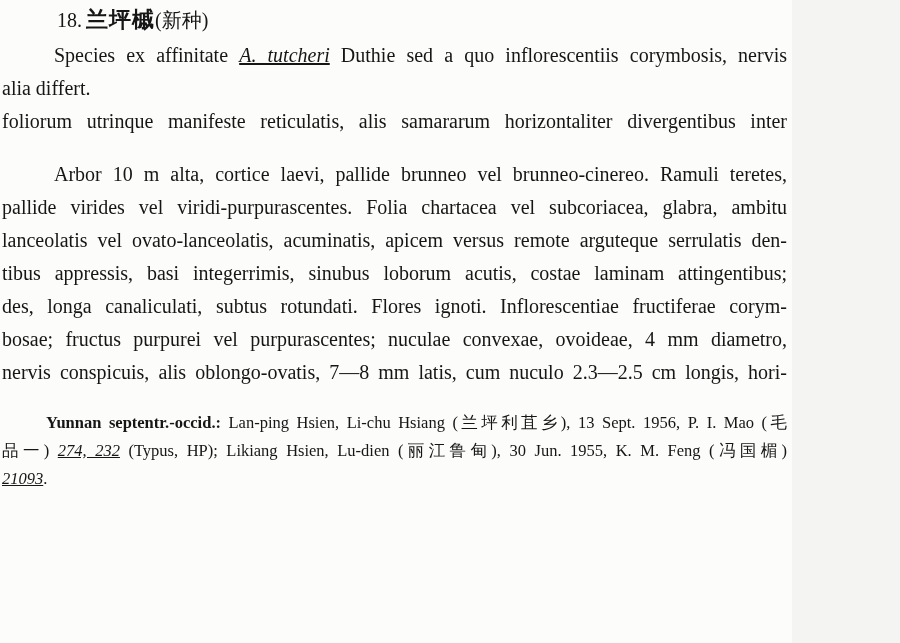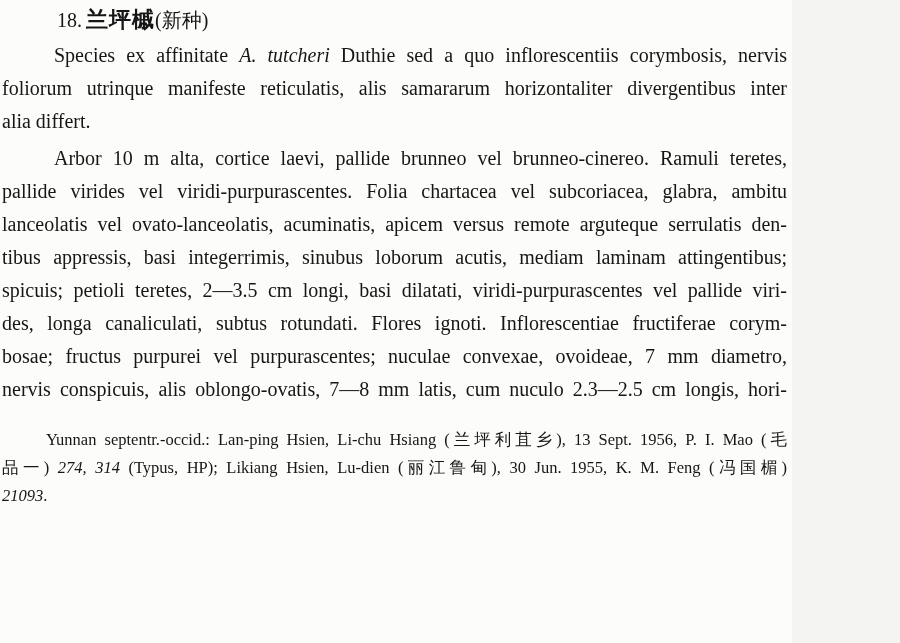--- a/index.html
+++ b/index.html
@@ -48,57 +48,56 @@
     margin-left: 47px;
     font-size: 20px;
   }
   .species-name {
     font-weight: bold;
     font-size: 21px;
     letter-spacing: 0.4px;
     margin-right: 7px;
   }
   .para-diagnosis { margin-top: 4px; }
-  .para-description { margin-top: 4px; }
+  .para-description { margin-top: 20px; }
   .indent { padding-left: 52px; }
-  .ital { font-style: italic; }
-  .bold { font-weight: normal; }
+  .ital { font-style: italic; text-decoration: underline; }
+  .bold { font-weight: bold; }
   .footer-para {
     margin-top: 20px;
   }
   .footer-para .line {
     font-size: 16.5px;
     line-height: 28px;
   }
   .footer-para .indent { padding-left: 44px; }
 </style>
 </head>
 <body>
 
 <div class="page">
 
   <div class="line heading-line"><span>18.</span><span class="cjk-title">兰坪槭</span><span class="cjk-note">(新种)</span></div>
 
 
   <div class="para-diagnosis">
     <div class="line j indent"><span>Species ex affinitate </span><span class="ital">A. tutcheri</span><span> Duthie sed a quo inflorescentiis corymbosis, nervis</span></div>
+    <div class="line">alia differt.</div>
     <div class="line j">foliorum utrinque manifeste reticulatis, alis samararum horizontaliter divergentibus inter</div>
-    <div class="line">alia differt.</div>
   </div>
 
   <div class="para-description">
     <div class="line j indent">Arbor 10 m alta, cortice laevi, pallide brunneo vel brunneo-cinereo. Ramuli teretes,</div>
     <div class="line j">pallide virides vel viridi-purpurascentes. Folia chartacea vel subcoriacea, glabra, ambitu</div>
     <div class="line j">lanceolatis vel ovato-lanceolatis, acuminatis, apicem versus remote arguteque serrulatis den-</div>
-    <div class="line j">tibus appressis, basi integerrimis, sinubus loborum acutis, mediam laminam attingentibus;</div>
-    <div class="line j">spicuis; petioli teretes, 2—3.5 cm longi, basi dilatati, viridi-purpurascentes vel pallide viri-</div>
+    <div class="line j">tibus appressis, basi integerrimis, sinubus loborum acutis, costae laminam attingentibus;</div>
     <div class="line j">des, longa canaliculati, subtus rotundati. Flores ignoti. Inflorescentiae fructiferae corym-</div>
-    <div class="line j">bosae; fructus purpurei vel purpurascentes; nuculae convexae, ovoideae, 7 mm diametro,</div>
+    <div class="line j">bosae; fructus purpurei vel purpurascentes; nuculae convexae, ovoideae, 4 mm diametro,</div>
     <div class="line j">nervis conspicuis, alis oblongo-ovatis, 7—8 mm latis, cum nuculo 2.3—2.5 cm longis, hori-</div>
   </div>
 
   <div class="footer-para">
     <div class="line j indent"><span class="bold">Yunnan septentr.-occid.:</span><span> Lan-ping Hsien, Li-chu Hsiang (兰坪利苴乡), 13 Sept. 1956, P. I. Mao (毛</span></div>
-    <div class="line j"><span>品一) </span><span class="ital">274, 314</span><span> (Typus, HP); Likiang Hsien, Lu-dien (丽江鲁甸), 30 Jun. 1955, K. M. Feng (冯国楣)</span></div>
+    <div class="line j"><span>品一) </span><span class="ital">274, 232</span><span> (Typus, HP); Likiang Hsien, Lu-dien (丽江鲁甸), 30 Jun. 1955, K. M. Feng (冯国楣)</span></div>
     <div class="line"><span class="ital">21093</span><span>.</span></div>
   </div>
 
 </div>
 
 </body></html>

